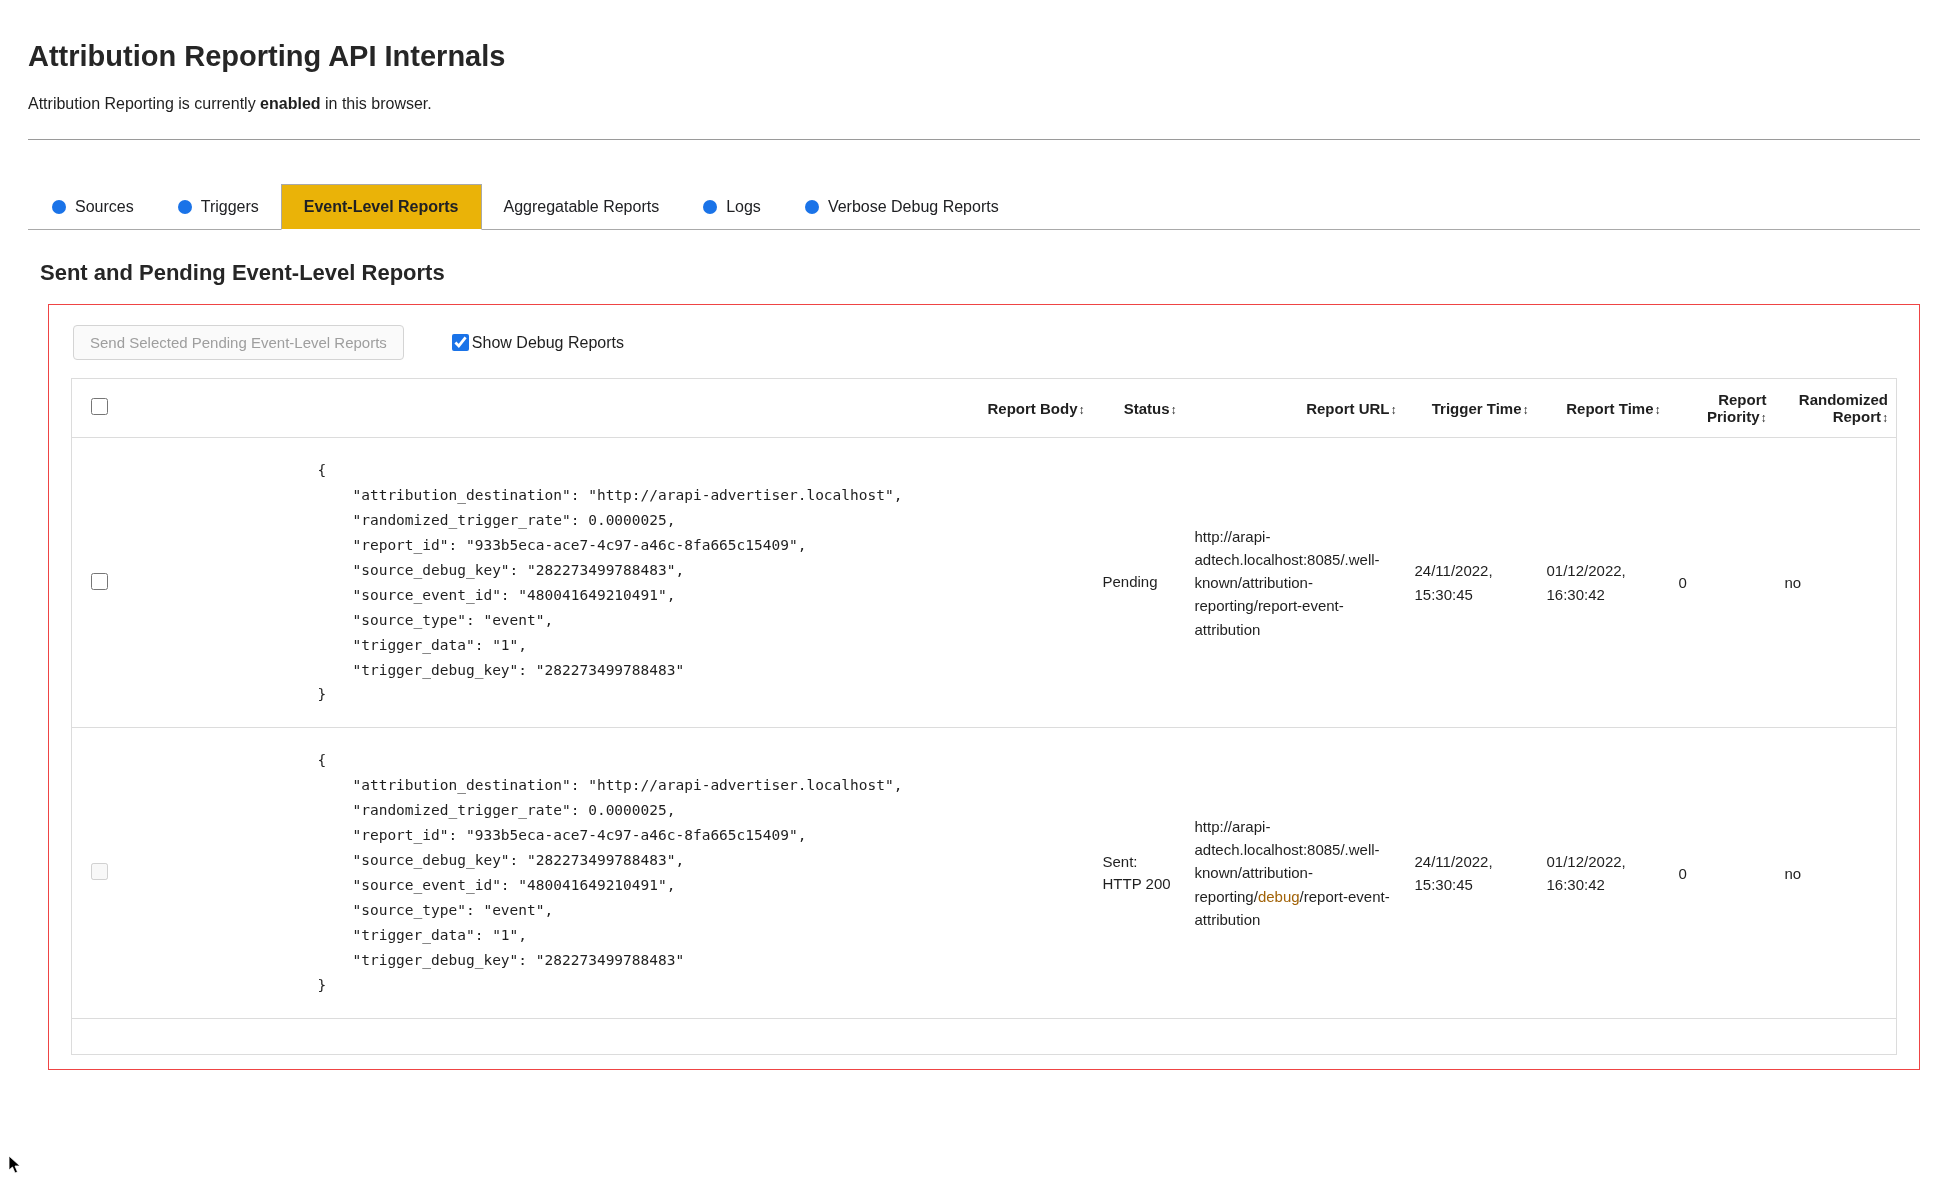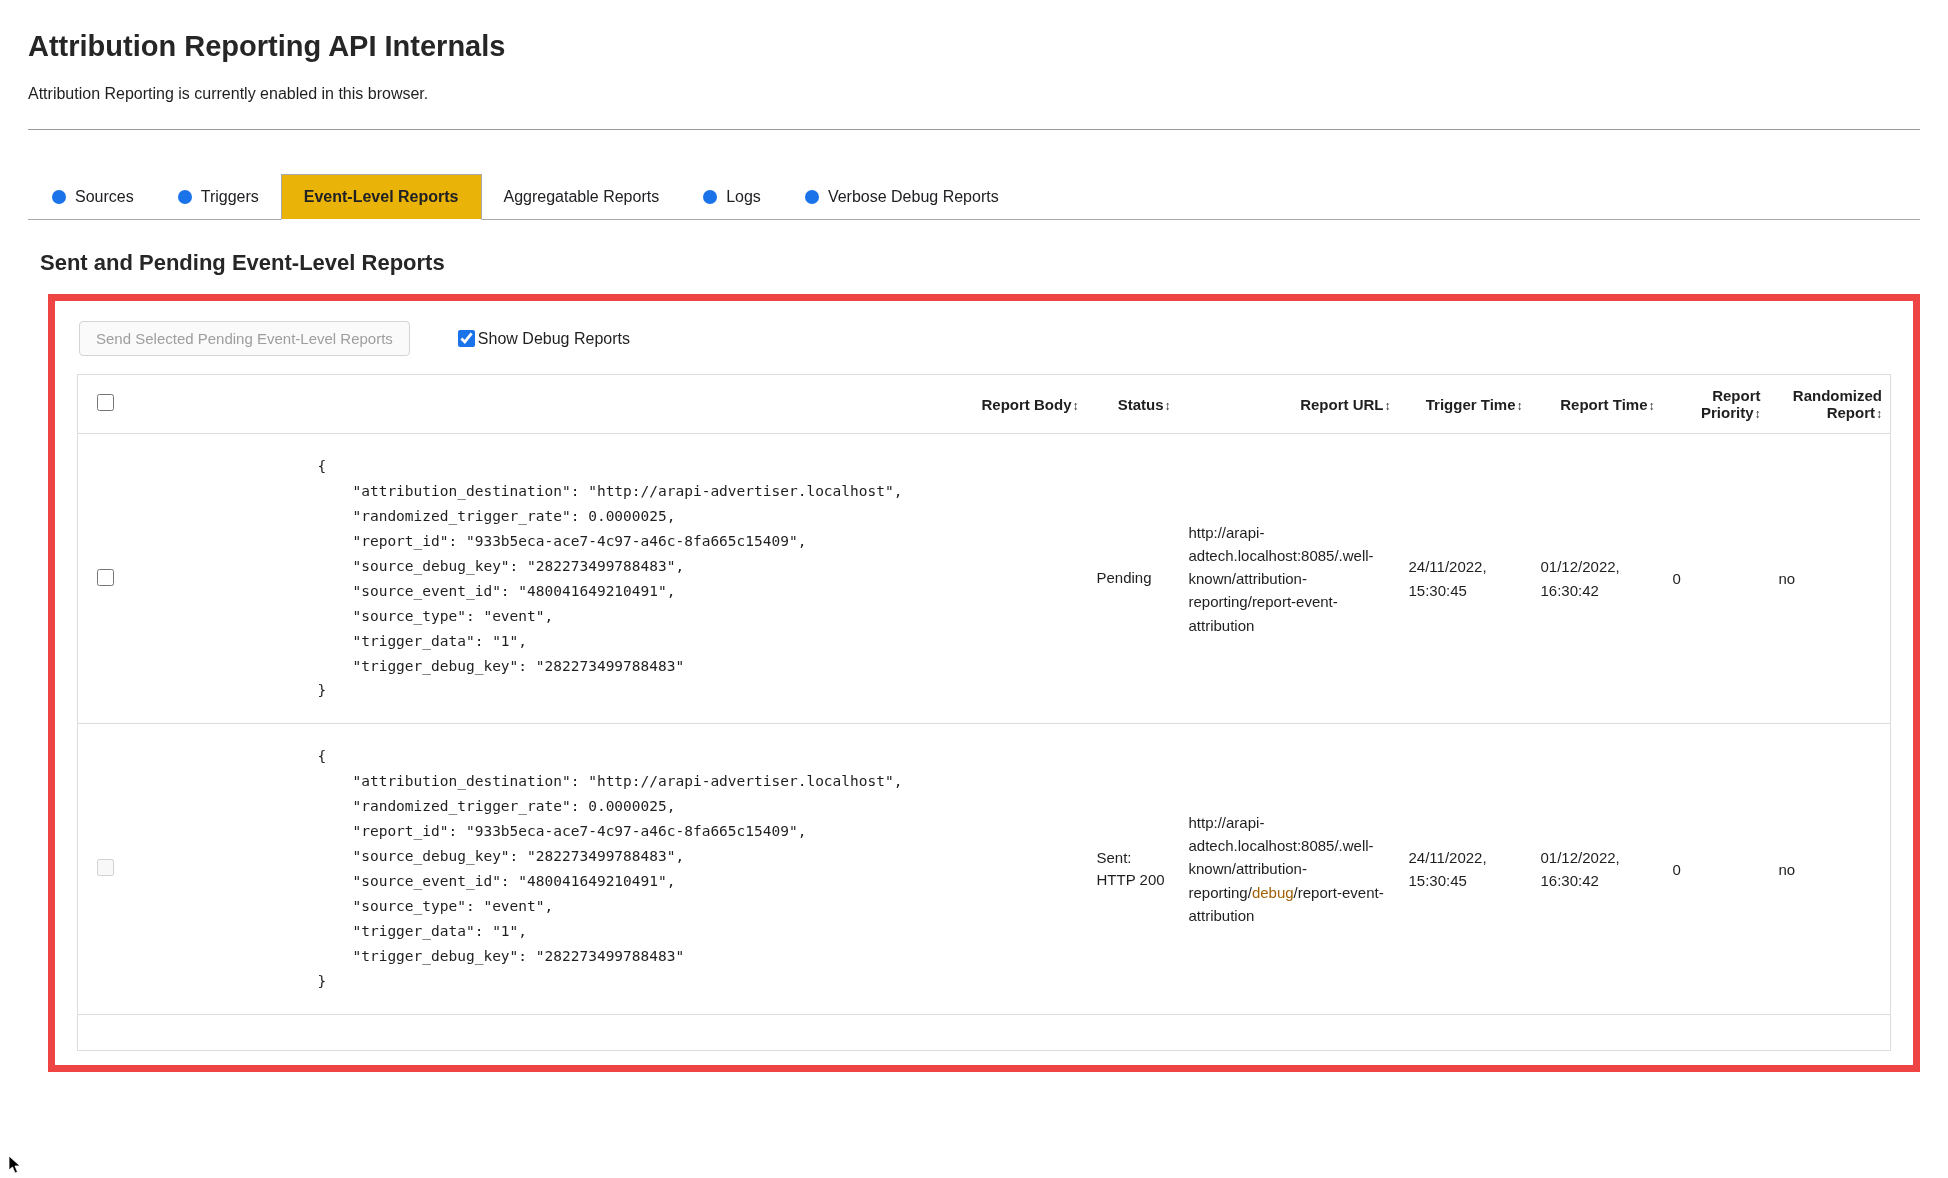--- a/index.html
+++ b/index.html
@@ -1,42 +1,42 @@
 <!DOCTYPE html>
 <html><head>
 <meta charset="utf-8">
 <style>
   * { box-sizing: border-box; }
   html, body { margin: 0; padding: 0; background: #ffffff; color: #1f1f1f; }
   body { font-family: "Liberation Sans", sans-serif; font-size: 15px; width: 1948px; height: 1178px; overflow: hidden; position: relative; }
   .page { padding: 22px 28px 0 28px; }
 
-  h1.page-title { font-size: 29px; font-weight: bold; margin: 8px 0 22px 0; color: #262626; }
+  h1.page-title { font-size: 29px; font-weight: bold; margin: 18px 0 22px 0; color: #262626; }
   p.status-line { font-size: 16px; margin: 0 0 16px 0; }
-  p.status-line strong { font-weight: normal; }
+  p.status-line strong { font-weight: bold; }
 
   .btn-row { display: flex; gap: 24px; margin-bottom: 22px; }
   button.native-btn {
     font-family: "Liberation Sans", sans-serif;
     font-size: 15px; font-weight: 600;
     color: #1f1f1f; background: #ffffff;
     border: 1px solid #767676; border-radius: 4px;
     padding: 5px 14px; cursor: pointer;
   }
 
   .rule { border-top: 1px solid #9a9a9a; margin: 26px 0 0 0; }
 
   .tabstrip { display: flex; align-items: flex-end; border-bottom: 1px solid #a9a9a9; margin-top: 44px; padding-left: 2px; }
   .tab { display: flex; align-items: center; gap: 9px; padding: 13px 22px; font-size: 16px; color: #202124; cursor: pointer; white-space: nowrap; justify-content: flex-end; }
   .tab.active { border: 1px solid #a9a9a9; border-bottom: 1px solid #ffffff; margin-bottom: -1px; background: #eab308; font-weight: bold; }
   .tab .dot { width: 14px; height: 14px; border-radius: 50%; background: #1a73e8; flex: 0 0 auto; }
 
   h2.section-heading { font-size: 22px; font-weight: bold; margin: 30px 0 18px 12px; color: #262626; }
 
-  .panel { border: 7px solid #ef4444; margin: 0 0 0 20px; padding: 18px 22px 14px 22px; background: #ffffff; }
+  .panel { border: 1px solid #ef4444; margin: 0 0 0 20px; padding: 18px 22px 14px 22px; background: #ffffff; }
 
   .toolbar { display: flex; align-items: center; gap: 48px; padding: 2px 2px 6px 2px; }
   button.send-btn {
     font-family: "Liberation Sans", sans-serif;
     font-size: 15px; color: #9e9e9e; background: #fafafa;
     border: 1px solid #d4d4d4; border-radius: 4px;
     padding: 8px 16px;
   }
   label.debug-toggle { display: flex; align-items: center; gap: 3px; font-size: 16px; cursor: pointer; }
   input[type="checkbox"] { width: 17px; height: 17px; accent-color: #1a73e8; cursor: pointer; margin: 0; }

